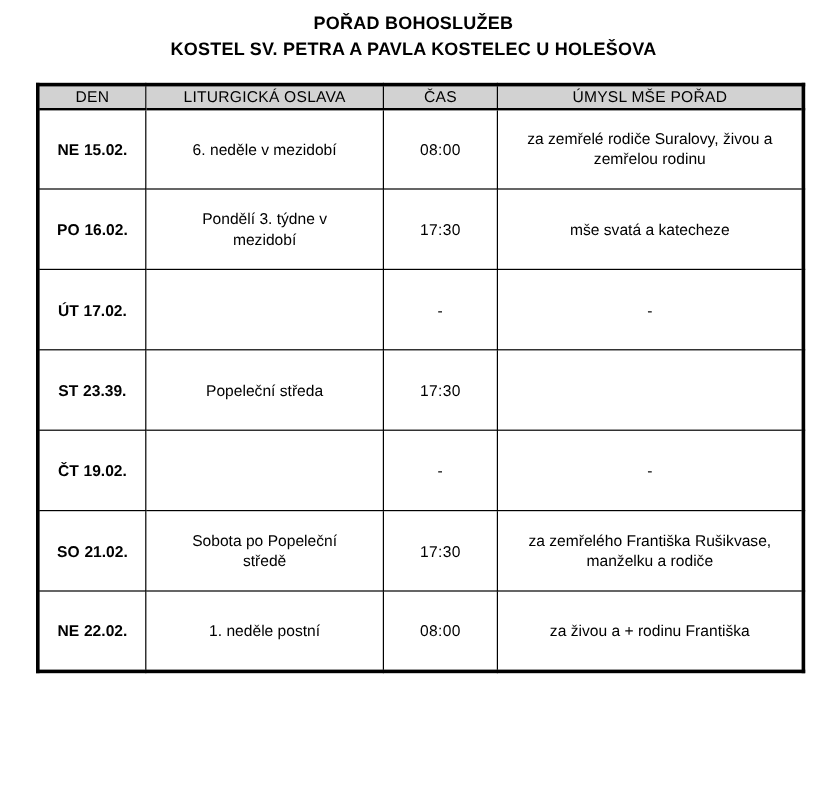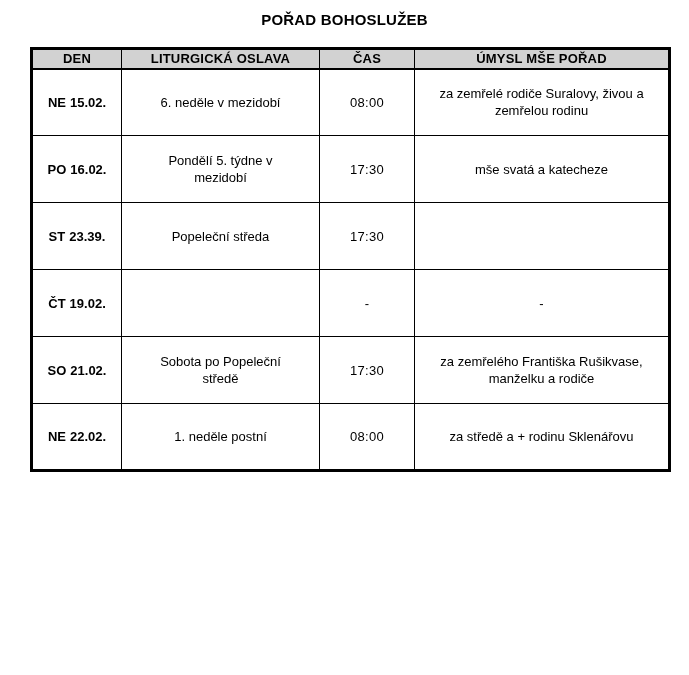--- a/index.html
+++ b/index.html
@@ -28,21 +28,21 @@
   table.schedule th, table.schedule td {
     border: 1px solid var(--border, #000);
     font-size: 13px;
     text-align: center;
     vertical-align: middle;
     overflow: hidden;
   }
   table.schedule th {
     background: var(--header-bg, #d2d2d2);
     height: 20px;
-    font-weight: bold;
+    font-weight: normal;
     border-bottom: 2px solid var(--border, #000);
     letter-spacing: 0.2px;
   }
   table.schedule td { height: 67px; background: #ffffff; }
   td.day-cell {
     background: var(--day-col-bg, #d2d2d2);
     font-weight: bold;
     border-right: 2px solid var(--border, #000);
   }
   th.day-head { border-right: 2px solid var(--border, #000); }
@@ -56,20 +56,21 @@
     padding: 0 5px;
   }
   td.time-cell { letter-spacing: 0.3px; }
 </style>
 </head>
 <body>
 
 <div class="page">
   <div class="doc-header">
     <div class="doc-title-line1">POŘAD BOHOSLUŽEB</div>
+    <div class="doc-title-line2">KOSTEL SV. PETRA A PAVLA KOSTELEC U HOLEŠOVA</div>
   </div>
 
   <table class="schedule">
     <colgroup>
       <col style="width:90px">
       <col style="width:198px">
       <col style="width:95px">
       <col style="width:255px">
     </colgroup>
     <thead>
@@ -93,24 +94,35 @@
           <td class="int-cell">za zemřelé rodiče Suralovy, živou a
 zemřelou rodinu</td>
         </tr>
         <tr>
           <td class="day-cell">
             <span class="day-wrap">
               <span>PO</span>
               <span>16.02.</span>
             </span>
           </td>
-          <td class="cel-cell">Pondělí 5. týdne v
+          <td class="cel-cell">Pondělí 3. týdne v
 mezidobí</td>
           <td class="time-cell">17:30</td>
           <td class="int-cell">mše svatá a katecheze</td>
+        </tr>
+        <tr>
+          <td class="day-cell">
+            <span class="day-wrap">
+              <span>ÚT</span>
+              <span>17.02.</span>
+            </span>
+          </td>
+          <td class="cel-cell"></td>
+          <td class="time-cell">-</td>
+          <td class="int-cell">-</td>
         </tr>
         <tr>
           <td class="day-cell">
             <span class="day-wrap">
               <span>ST</span>
               <span>23.39.</span>
             </span>
           </td>
           <td class="cel-cell">Popeleční středa</td>
           <td class="time-cell">17:30</td>
@@ -142,17 +154,17 @@
         </tr>
         <tr>
           <td class="day-cell">
             <span class="day-wrap">
               <span>NE</span>
               <span>22.02.</span>
             </span>
           </td>
           <td class="cel-cell">1. neděle postní</td>
           <td class="time-cell">08:00</td>
-          <td class="int-cell">za středě a + rodinu Sklenářovu</td>
+          <td class="int-cell">za živou a + rodinu Františka</td>
         </tr>
       </tbody>
   </table>
 </div>
 
 </body></html>

